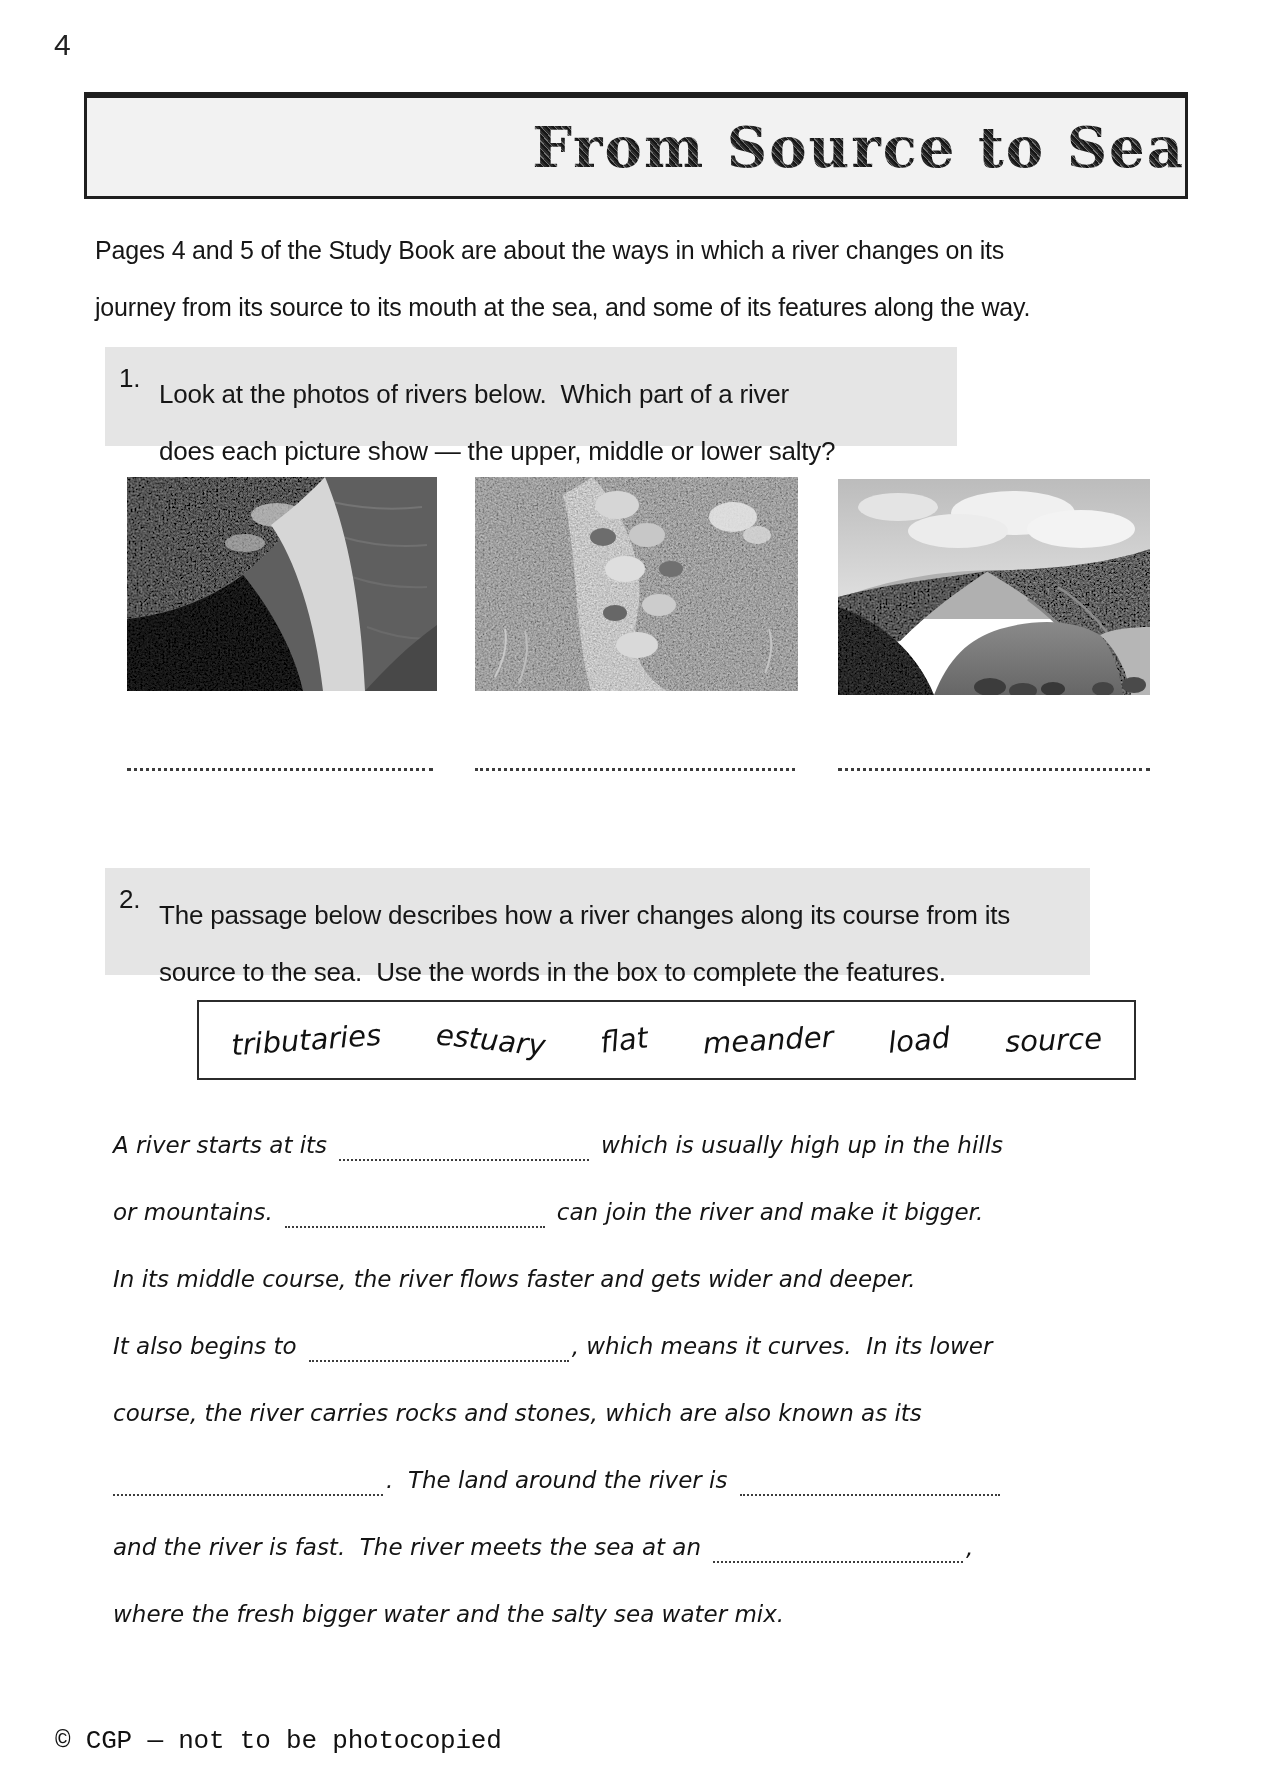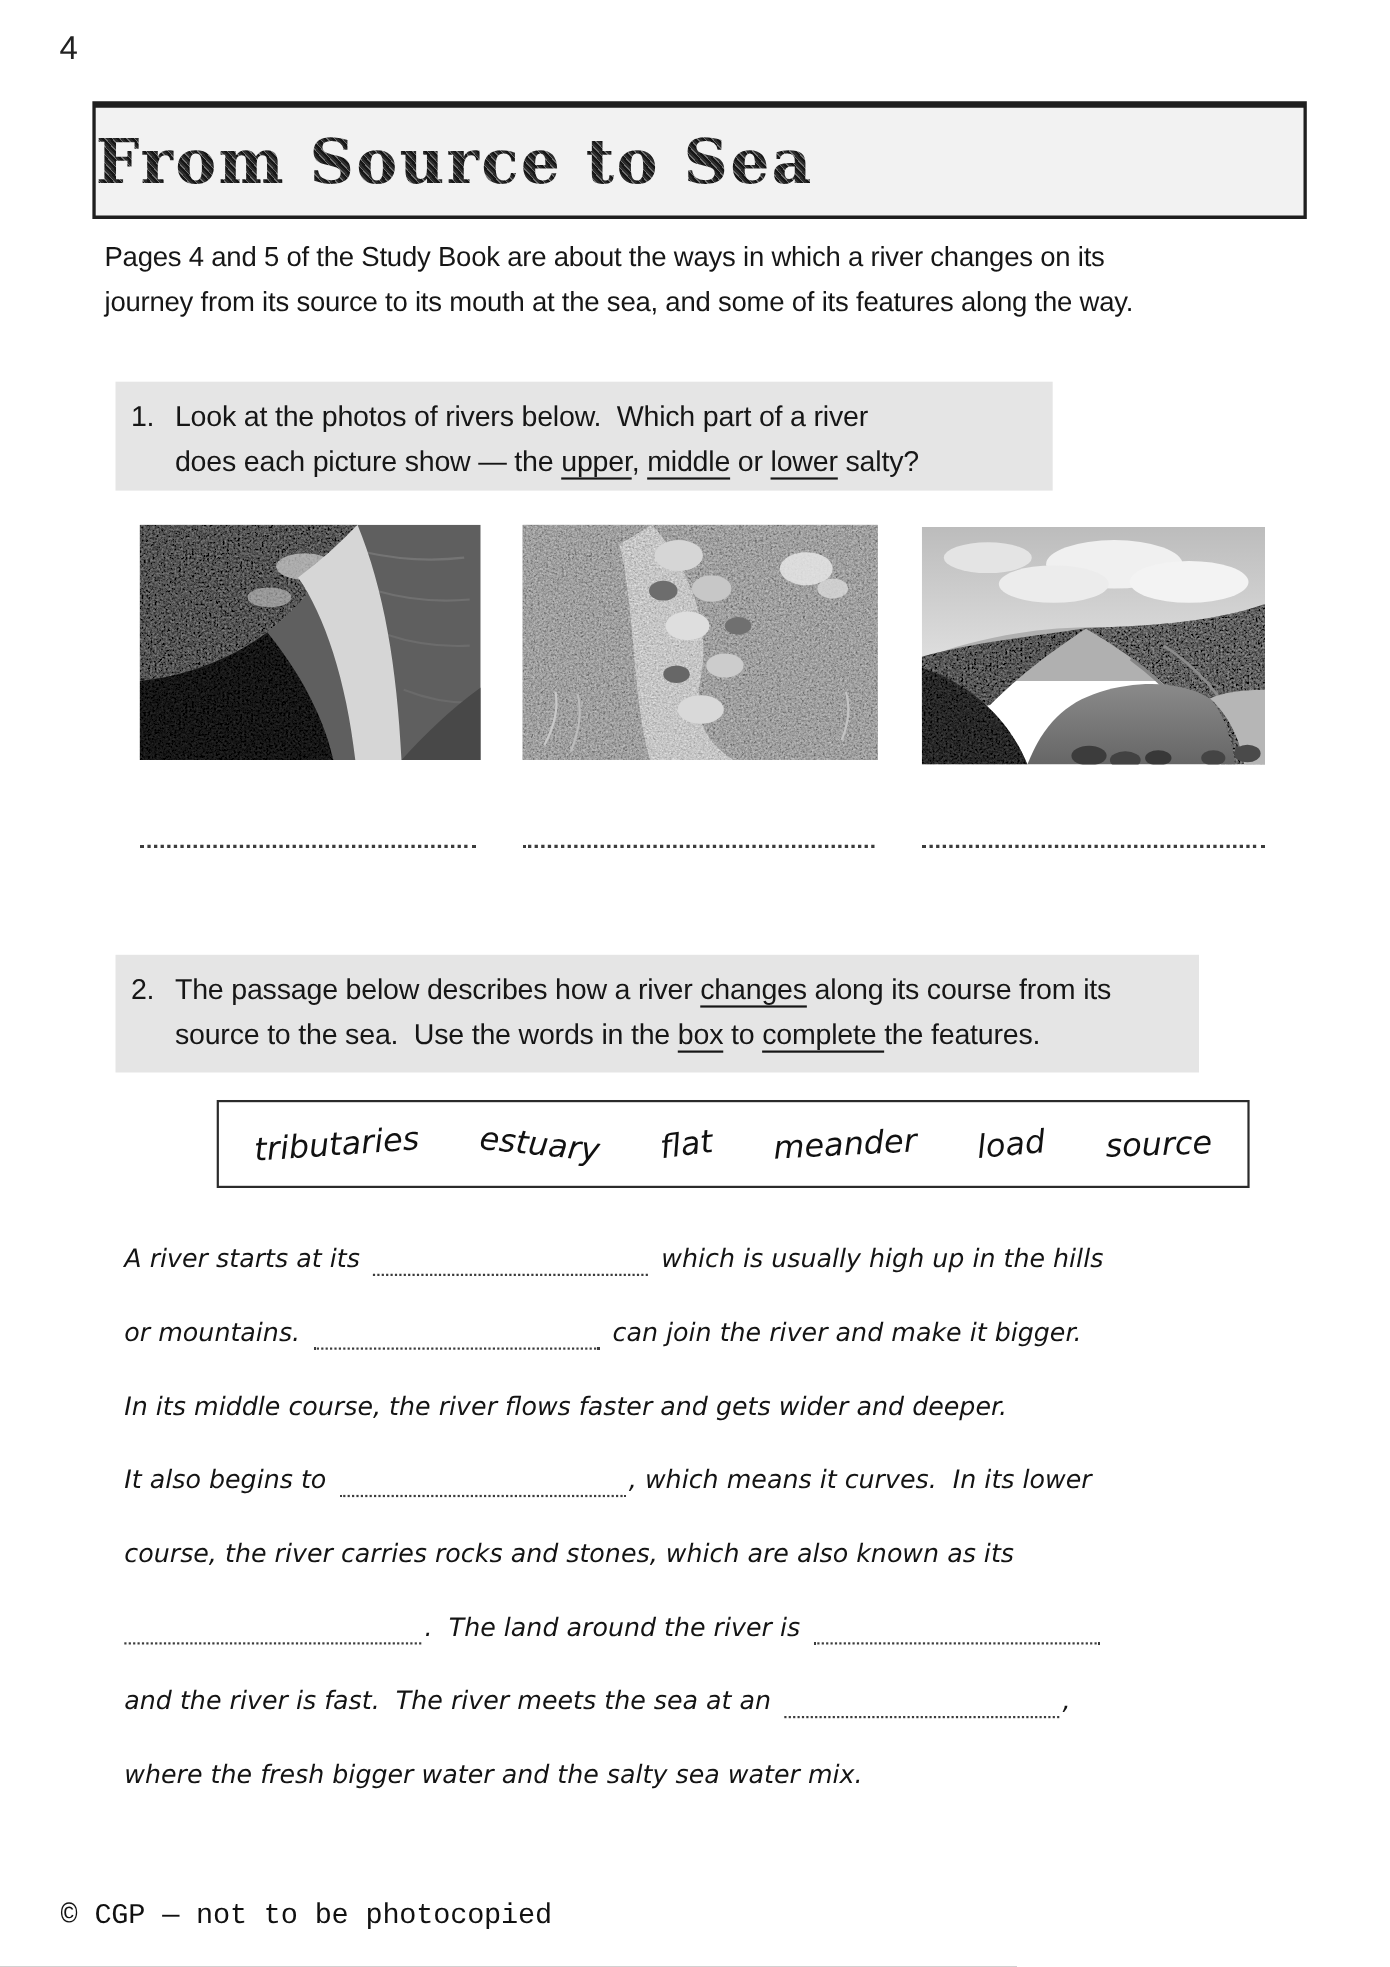--- a/index.html
+++ b/index.html
@@ -1,45 +1,45 @@
 <!DOCTYPE html>
 <html><head>
 <meta charset="utf-8">
 <style>
   html,body { margin:0; padding:0; background:#888; }
   .page {
     position:relative; width:1264px; height:1788px; margin:0 auto;
     background:#ffffff; overflow:hidden;
     font-family:"Liberation Sans", sans-serif; color:#1a1a1a;
   }
-  .pre { white-space:pre; }
+  .pre { white-space:pre;margin-top:16px; }
 
   .page-number { position:absolute; left:54px; top:28px; font-size:30px; color:#222; }
 
   .title-box {
     position:absolute; left:84px; top:92px; width:1098px; height:98px;
     background:#f2f2f2; border:3px solid #1f1f1f; border-top-width:6px;
-    display:flex; align-items:center; justify-content:flex-start;
+    display:flex; align-items:center; justify-content:flex-end;
   }
   .title-text {
     font-family:"DejaVu Serif", serif; font-weight:bold; font-size:56px; letter-spacing:2px;
     color:#333;
     background:repeating-linear-gradient(48deg, #161616 0px, #161616 2px, #6e6e6e 2px, #6e6e6e 3px, #2c2c2c 3px, #2c2c2c 5px);
     -webkit-background-clip:text; background-clip:text; -webkit-text-fill-color:transparent;
   }
 
   .intro { position:absolute; left:95px; top:214px; font-size:25px; letter-spacing:-0.2px; line-height:41px; color:#161616; }
 
   .qbox { position:absolute; background:#e5e5e5; }
   .qbox.q1 { left:105px; top:347px; width:852px; height:99px; }
   .qbox.q2 { left:105px; top:868px; width:985px; height:107px; }
   .q-row { display:flex; padding:11px 0 0 14px; font-size:26px; letter-spacing:-0.2px; line-height:41px; color:#161616; }
   .q-num { width:40px; flex:none; }
   .q-text { flex:1; }
-  .u { text-decoration:underline; text-decoration-thickness:2px; text-underline-offset:6px; }
+  .u { text-decoration-thickness:2px; text-underline-offset:6px; }
 
   .photo { position:absolute; display:block; }
   .photo.p1 { left:127px; top:477px; width:310px; height:214px; }
   .photo.p2 { left:475px; top:477px; width:323px; height:214px; }
   .photo.p3 { left:838px; top:479px; width:312px; height:216px; }
 
   .ans-line { position:absolute; top:748px; height:20px; border-bottom:3px dotted #3c3c3c; }
   .ans-line.a1 { left:127px; width:306px; }
   .ans-line.a2 { left:475px; width:320px; }
   .ans-line.a3 { left:838px; width:312px; }

